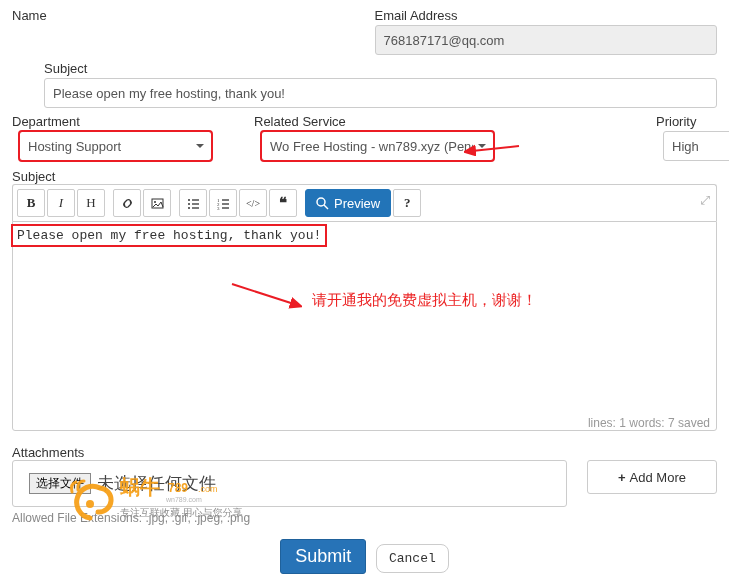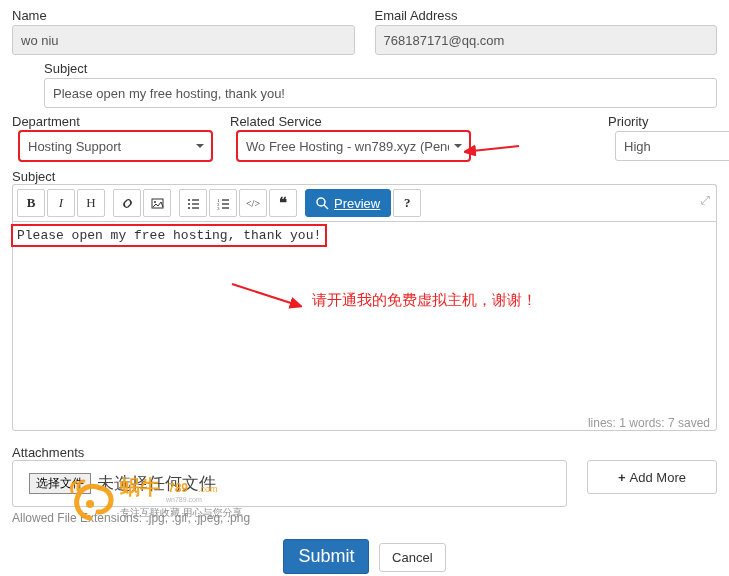--- a/index.html
+++ b/index.html
@@ -6,59 +6,58 @@
   body { font-family: Arial, "Helvetica Neue", Helvetica, sans-serif; font-size: 13px; color: #555; background: #fff; width: 729px; padding: 8px 12px 20px 12px; }
   .row { display: flex; gap: 20px; margin-bottom: 4px; }
   .field { flex: 1; display: flex; flex-direction: column; }
   .label { font-size: 13px; color: #333; font-weight: normal; margin-bottom: 2px; }
   input[type=text], select { height: 30px; border: 1px solid #ccc; border-radius: 3px; padding: 4px 8px; font-size: 13px; color: #555; background: #fff; width: 100%; }
   input[readonly] { background: #eee; color: #555; }
   select { appearance: none; -webkit-appearance: none; background-image: none; padding-right: 20px; }
   .select-wrap { position: relative; padding-left: 7px; }
   .select-wrap::after { content: ""; position: absolute; right: 8px; top: 13px; border-left: 4px solid transparent; border-right: 4px solid transparent; border-top: 4px solid #555; pointer-events: none; }
   .redbox { outline: 2px solid #eb1c24; outline-offset: -1px; }
-  .three { gap: 88px; }
+  .three { gap: 112px; }
   .three .field { flex: 0 0 auto; }
   .three .field.dept { width: 200px; }
   .three .field.related { width: 240px; position: relative; left: -70px;}
   .three .field.prio { width: 170px; margin-left: -20px;}
   .toolbar { display: flex; align-items: center; border: 1px solid #ccc; border-bottom: none; border-radius: 3px 3px 0 0; padding: 4px; gap: 2px; position: relative; }
   .tbtn { border: 1px solid #ccc; background: #fff; width: 28px; height: 28px; border-radius: 2px; display: inline-flex; align-items: center; justify-content: center; font-family: "Times New Roman", serif; font-size: 13px; color: #333; cursor: pointer; }
   .tbtn.b { font-weight: bold; }
   .tbtn.i { font-style: italic; font-family: serif; }
   .tsep { width: 4px; }
-  .preview-btn { background: #2274b8; color: #fff; border: 1px solid #2274b8; height: 28px; padding: 0 10px; border-radius: 3px; display: inline-flex; align-items: center; gap: 5px; font-size: 13px; cursor: pointer; text-decoration: underline; }
+  .preview-btn { background: #2274b8; color: #fff; border: 1px solid #2274b8; height: 28px; padding: 0 10px; border-radius: 3px; display: inline-flex; align-items: center; gap: 5px; font-size: 13px; cursor: pointer; }
   .expand { position: absolute; right: 6px; top: 8px; color: #aaa; cursor: pointer; font-size: 12px; }
   .editor-wrap { border: 1px solid #ccc; border-radius: 0 0 3px 3px; height: 210px; position: relative; }
   .editor-text { position: absolute; left: 0px; top: 4px; font-family: "Courier New", monospace; font-size: 13px; color: #333; padding: 2px 4px; outline: 2px solid #eb1c24; white-space: pre; }
   .editor-status { position: absolute; right: 6px; bottom: 0; color: #999; font-size: 12px; }
   .red-arrow1 { position: absolute; left: 452px; top: 118px; color: #eb1c24; pointer-events: none; }
   .anno-row { position: absolute; left: 210px; top: 272px; display: flex; align-items: center; gap: 10px; pointer-events: none; }
   .anno-text { color: #ec2324; font-size: 15px; font-family: Liberation Sans, sans-serif; }
   .attach-row { display: flex; gap: 20px; align-items: stretch; }
   .file-box { flex: 1; border: 1px solid #ccc; border-radius: 3px; padding: 4px 16px; display: flex; align-items: center; gap: 6px; height: 47px;}
   .file-btn { border: 1px solid #888; background: #efefef; font-size: 12px; padding: 1px 6px; font-family: "SimSun","Microsoft YaHei",sans-serif; cursor: pointer; }
   .file-text { font-size: 17px; color: #444; font-family: "SimSun","Microsoft YaHei",sans-serif; }
   .addmore { width: 130px; border: 1px solid #ccc; border-radius: 3px; background: #fff; height: 34px; display: inline-flex; align-items: center; justify-content: center; gap: 4px; font-size: 13px; color: #333; cursor: pointer; }
   .allowed { font-size: 12px; color: #888; margin-top: 4px; }
   .watermark { position: absolute; left: 56px; bottom: 41px; opacity: 0.95; pointer-events: none; }
   .submit-row { text-align: center; margin-top: 14px; }
   .btn-primary { background: #2773b7; color: #fff; border: 1px solid #1f619b; border-radius: 3px; padding: 6px 14px; font-size: 18px; cursor: pointer; }
-  .btn-default { background: #fff; color: #333; border: 1px solid #ccc; border-radius: 3px; padding: 6px 12px; font-size: 13px; cursor: pointer; margin-left: 6px; }
+  .btn-default { background: #fff; color: #333; border: 1px solid #ccc; border-radius: 8px; padding: 6px 12px; font-size: 13px; cursor: pointer; margin-left: 6px; font-family: Liberation Mono, monospace; }
   .page { position: relative; }
   svg.list-ico line { stroke: #333; stroke-width: 1.3; }
 </style>
 </head>
 <body>
 <div class="page">
 
 <div class="row">
   <div class="field">
     <label class="label">Name</label>
-    <input type="text" readonly="" value="wo niu" style="">
   </div>
   <div class="field">
     <label class="label">Email Address</label>
     <input type="text" readonly="" value="768187171@qq.com" style="">
   </div>
 </div>
 
 <div class="row" style="margin-top:6px;margin-left:32px;">
   <div class="field">
     <label class="label">Subject</label>

